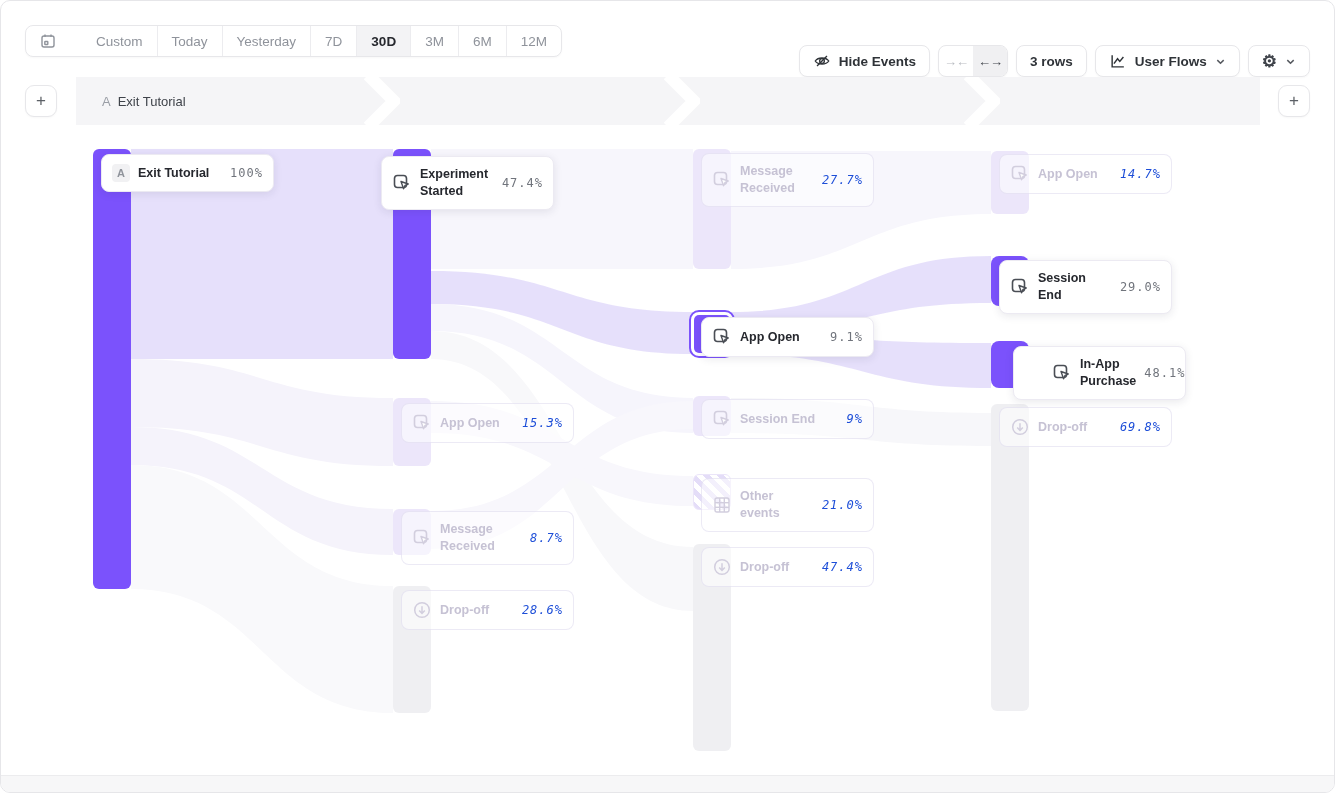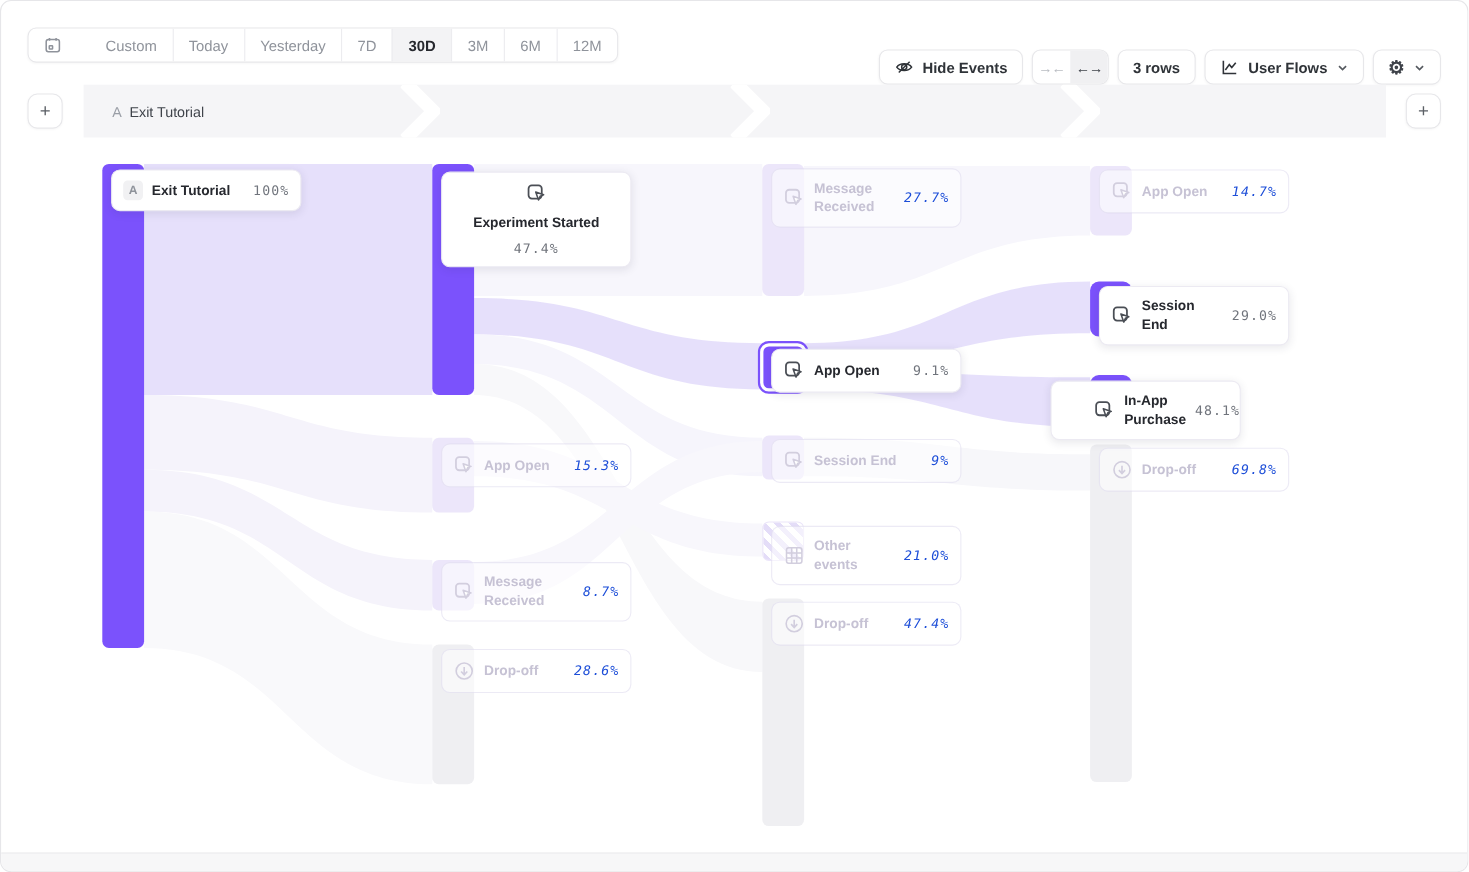--- a/index.html
+++ b/index.html
@@ -186,21 +186,21 @@
   </svg>
 
   <div class="bar solid" style="left:92px; top:148px; height:440px;"></div>
   <div class="card" style="left:100px; top:153px;">
     <span class="badge">A</span>
     <span class="label">Exit Tutorial</span>
     <span class="pct">100%</span>
   </div>
 
   <div class="bar solid" style="left:392px; top:148px; height:210px;"></div>
-  <div class="card" style="left:400px; top:155px;flex-direction:column;">
+  <div class="card" style="left:380px; top:155px;">
     <span class="nicon">
       <svg width="20" height="20" viewBox="0 0 20 20">
           <rect x="2.5" y="2.5" width="12" height="12" rx="3" fill="none" stroke="currentColor" stroke-width="1.6"></rect>
           <path d="M9 8.5 L16.2 11 L13.1 12.3 L11.6 15.8 Z" fill="#fff" stroke="currentColor" stroke-width="1.4" stroke-linejoin="round"></path>
         </svg>
     </span>
     <span class="label">Experiment Started</span>
     <span class="pct">47.4%</span>
   </div>
 
@@ -323,21 +323,21 @@
       <svg width="20" height="20" viewBox="0 0 20 20">
           <rect x="2.5" y="2.5" width="12" height="12" rx="3" fill="none" stroke="currentColor" stroke-width="1.6"></rect>
           <path d="M9 8.5 L16.2 11 L13.1 12.3 L11.6 15.8 Z" fill="#fff" stroke="currentColor" stroke-width="1.4" stroke-linejoin="round"></path>
         </svg>
     </span>
     <span class="label">Session End</span>
     <span class="pct">29.0%</span>
   </div>
 
   <div class="bar solid rounder" style="left:990px; top:340px; height:47px;"></div>
-  <div class="card" style="left:954px; top:345px;padding-left:38px;">
+  <div class="card" style="left:1012px; top:345px;padding-left:38px;">
     <span class="nicon">
       <svg width="20" height="20" viewBox="0 0 20 20">
           <rect x="2.5" y="2.5" width="12" height="12" rx="3" fill="none" stroke="currentColor" stroke-width="1.6"></rect>
           <path d="M9 8.5 L16.2 11 L13.1 12.3 L11.6 15.8 Z" fill="#fff" stroke="currentColor" stroke-width="1.4" stroke-linejoin="round"></path>
         </svg>
     </span>
     <span class="label">In-App Purchase</span>
     <span class="pct">48.1%</span>
   </div>
 

